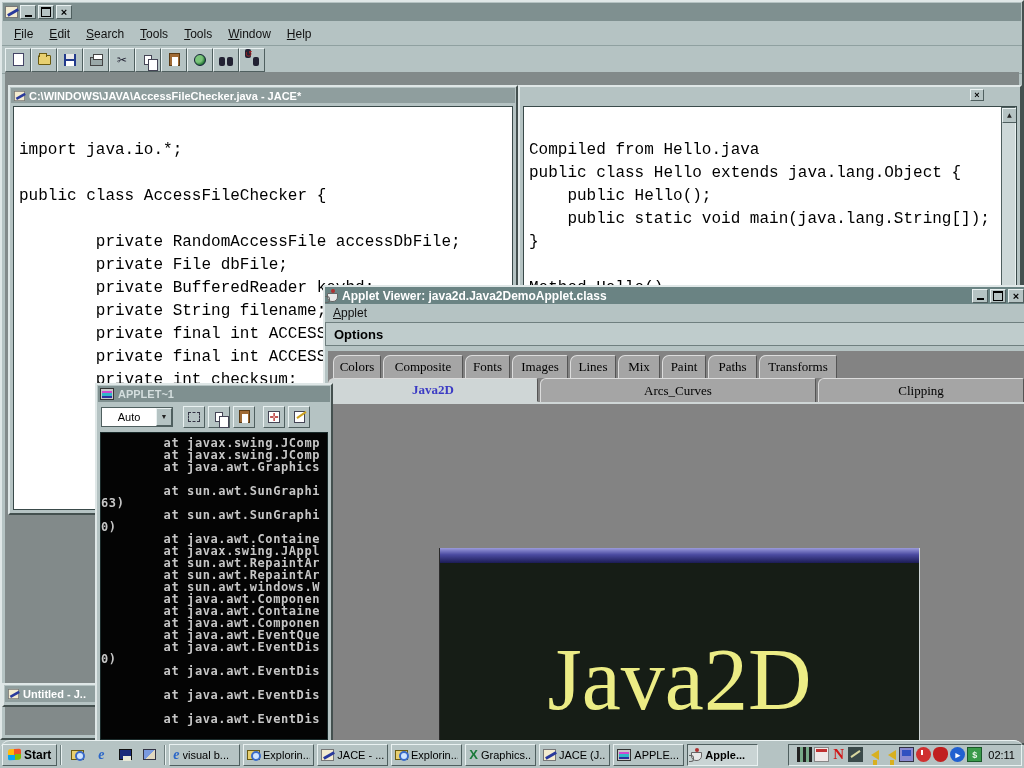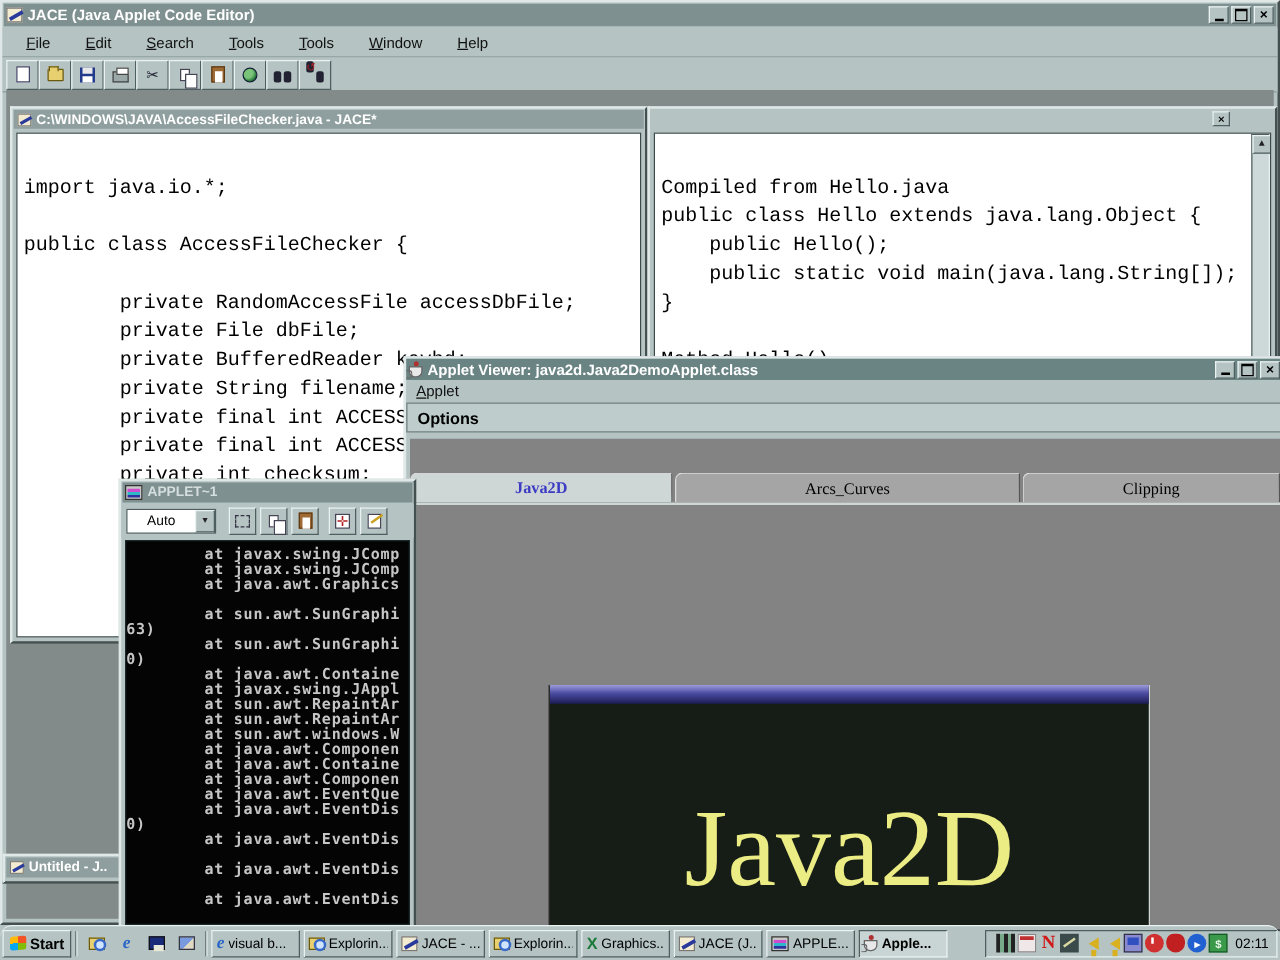--- a/index.html
+++ b/index.html
@@ -21,21 +21,21 @@
   pre { font-family:inherit; }
 
   
   #jace { position:absolute; left:0; top:0; width:1024px; height:740px; z-index:1; }
   #jace-title { height:18px; margin:1px; background:#7f9090; display:flex; align-items:center;
       padding:0 2px; }
   #jace-title .ttl { color:#fff; font-weight:bold; font-size:12px; margin-left:4px; flex:1;
       white-space:nowrap; }
   .winbtns { display:flex; }
   #jace-menubar { height:24px; background:#b5c3c3; display:flex; align-items:center;
-      padding-left:11px; border-bottom:1px solid #8fa0a0;gap:12px; }
+      padding-left:4px; border-bottom:1px solid #8fa0a0; }
   .menu-item { display:inline-block; font-size:12px; color:#111; padding:2px 8px; }
   .menu-item::first-letter { text-decoration:underline; }
   #jace-toolbar { height:28px; background:#b5c3c3; display:flex; align-items:center;
       padding-left:3px; border-bottom:1px solid #8fa0a0; }
   .toolbtn { width:26px; height:24px; background:#b5c3c3; display:flex; align-items:center;
       justify-content:center; position:relative; }
   #jace-mdi { position:absolute; left:3px; right:3px; top:70px; bottom:3px; background:#828a8a; }
 
   
   .ic { position:relative; display:inline-block; }
@@ -227,21 +227,20 @@
   .titlebtn-max::after { content:""; display:block; width:8px; height:7px;
       border:1px solid #000; border-top:2px solid #000; }
   .titlebtn-x { font-size:11px; }
 </style>
 </head>
 <body>
 
 <div id="jace" class="winframe">
   <div id="jace-title">
     <span class="ic ic-pencilpage"></span>
-    <span class="ttl">JACE (Java Applet Code Editor)</span>
     <span class="winbtns">
       <span class="tbarbtn raised titlebtn-min"></span>
       <span class="tbarbtn raised titlebtn-max"></span>
       <span class="tbarbtn raised titlebtn-x">×</span>
     </span>
   </div>
   <div id="jace-menubar">
     <span class="menu-item">File</span>
     <span class="menu-item">Edit</span>
     <span class="menu-item">Search</span>
@@ -346,20 +345,31 @@
       <span class="tbarbtn raised titlebtn-x">×</span>
     </span>
   </div>
   <div id="av-menubar">
     <span class="menu-item" style="padding-left:2px">Applet</span>
   </div>
   <div id="av-options">
     <span>Options</span>
   </div>
   <div id="av-content">
+    <div class="tabrow1">
+      <span class="tab" style="width:48px">Colors</span>
+      <span class="tab" style="width:80px">Composite</span>
+      <span class="tab" style="width:45px">Fonts</span>
+      <span class="tab" style="width:56px">Images</span>
+      <span class="tab" style="width:46px">Lines</span>
+      <span class="tab" style="width:42px">Mix</span>
+      <span class="tab" style="width:44px">Paint</span>
+      <span class="tab" style="width:49px">Paths</span>
+      <span class="tab" style="width:78px">Transforms</span>
+    </div>
     <div class="tabrow2">
       <span class="tab2 sel" style="width:210px">Java2D</span>
       <span class="tab2" style="width:276px">Arcs_Curves</span>
       <span class="tab2" style="flex:1">Clipping</span>
     </div>
     <div id="av-panelarea">
       <div id="banner">
         <span class="big">Java2D</span>
       </div>
     </div>

